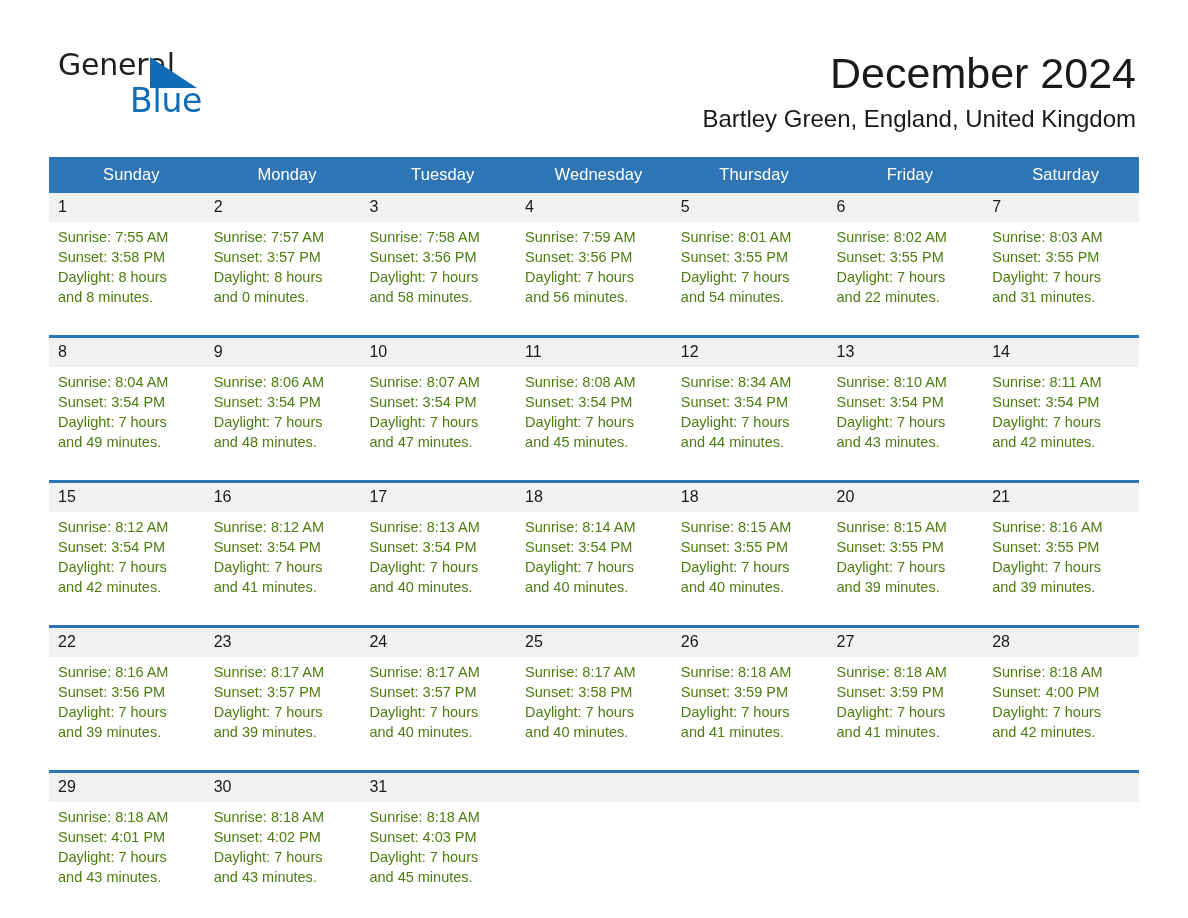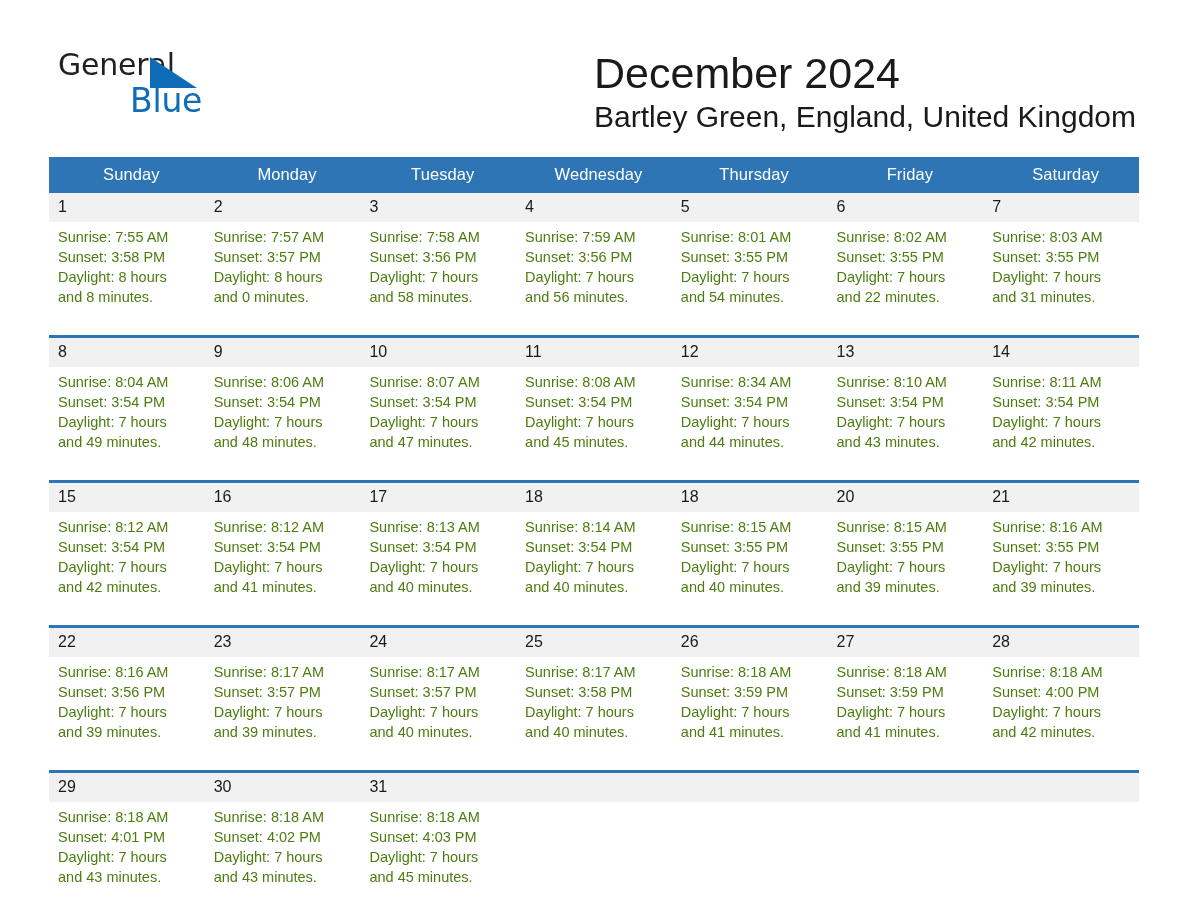--- a/index.html
+++ b/index.html
@@ -64,30 +64,32 @@
     letter-spacing: -0.2px;
     color: #0f6cb6;
     font-family: "DejaVu Sans", sans-serif;
     font-weight: 400;
     line-height: 1;
   }
   .title-block {
     position: absolute;
     right: 52px;
     top: 48px;
+    text-align: right;
   }
   .month-title {
     font-size: 43px;
     font-weight: 400;
     color: #1a1a1a;
     line-height: 1.18;
     white-space: nowrap;
   }
   .location {
-    font-size: 30px;
+    margin-top: 6px;
+    font-size: 24px;
     font-weight: 400;
     color: #1a1a1a;
     line-height: 1.2;
     white-space: nowrap;
   }
 
   
   .calendar {
     position: absolute;
     left: 49px;

